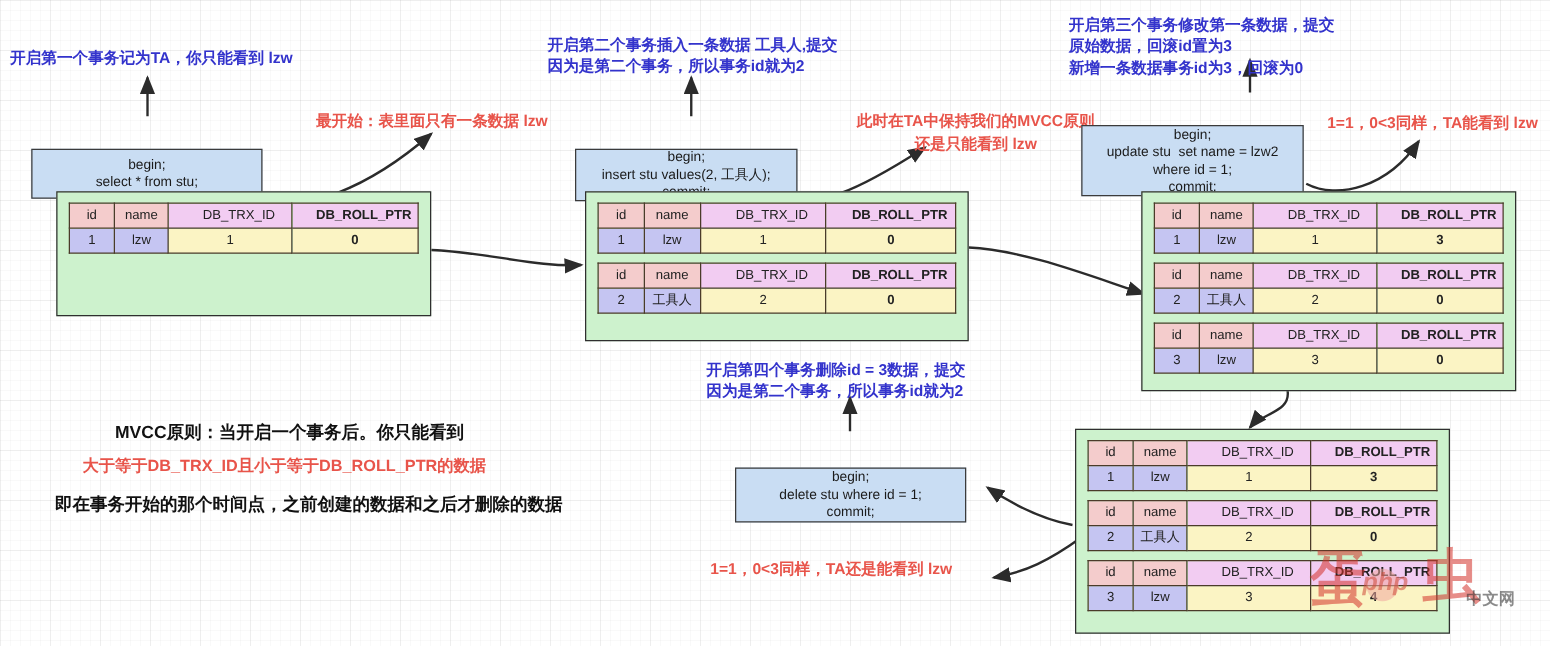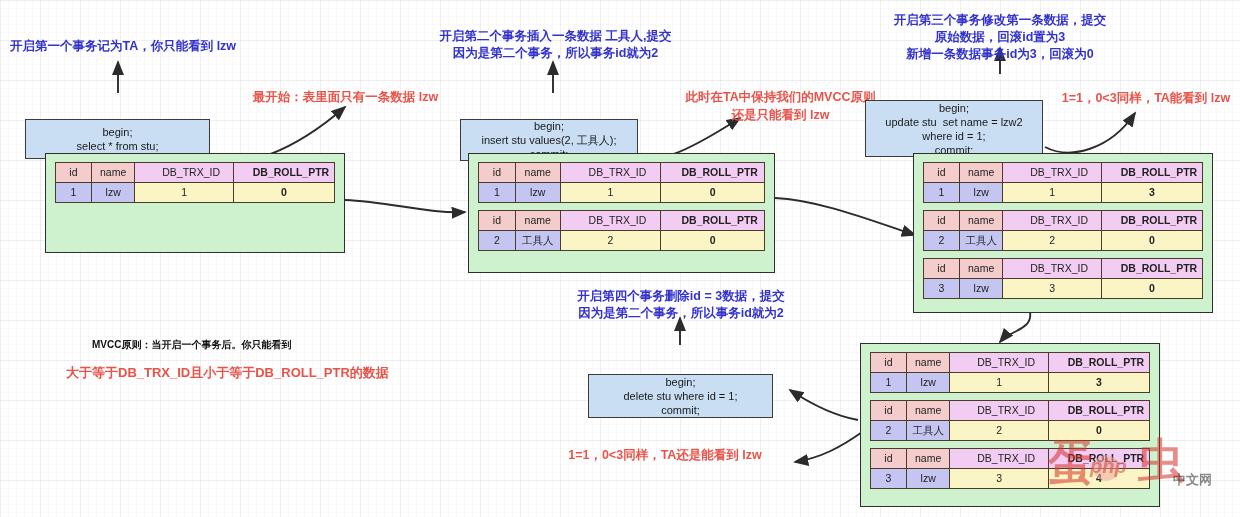--- a/index.html
+++ b/index.html
@@ -89,34 +89,33 @@
     font-weight: bold;
     padding-top: 12px;
   }
 
   
   .note-blue {
     color: #3333cc;
     font-size: 12.5px;
     font-weight: bold;
     line-height: 17px;
-    text-align: center;
     white-space: pre;
   }
   .note-red {
     color: #e8544a;
     font-size: 12.5px;
     font-weight: bold;
     line-height: 18px;
     text-align: center;
     white-space: pre;
   }
   .note-black {
     color: #111;
-    font-size: 10px;
+    font-size: 14px;
     font-weight: bold;
     line-height: 30px;
     white-space: pre;
   }
   .mvcc-red {
     color: #e8544a;
     font-size: 13px;
     font-weight: bold;
     line-height: 30px;
     white-space: pre;
@@ -399,20 +398,21 @@
         <td class="c-name">lzw</td>
         <td class="c-trx">3</td>
         <td class="c-ptr">4</td>
       </tr>
     </tbody>
       </table>
   </div>
 
   <div class="abs note-black" style="left:92px; top:330px;">MVCC原则：当开启一个事务后。你只能看到</div>
   <div class="abs mvcc-red" style="left:66px; top:358px;">大于等于DB_TRX_ID且小于等于DB_ROLL_PTR的数据</div>
+  <div class="abs note-black" style="left:44px; top:388px;">即在事务开始的那个时间点，之前创建的数据和之后才删除的数据</div>
 
   <div class="wm" style="left:1048px; top:432px;">
     <span class="wm-glyph">蛋</span>
   </div>
   <div class="wm wm-circle" style="left:1093px; top:455px;"></div>
   <div class="wm" style="left:1090px; top:455px;">
     <span class="wm-php">php</span>
   </div>
   <div class="wm" style="left:1138px; top:430px;">
     <span class="wm-glyph">虫</span>

